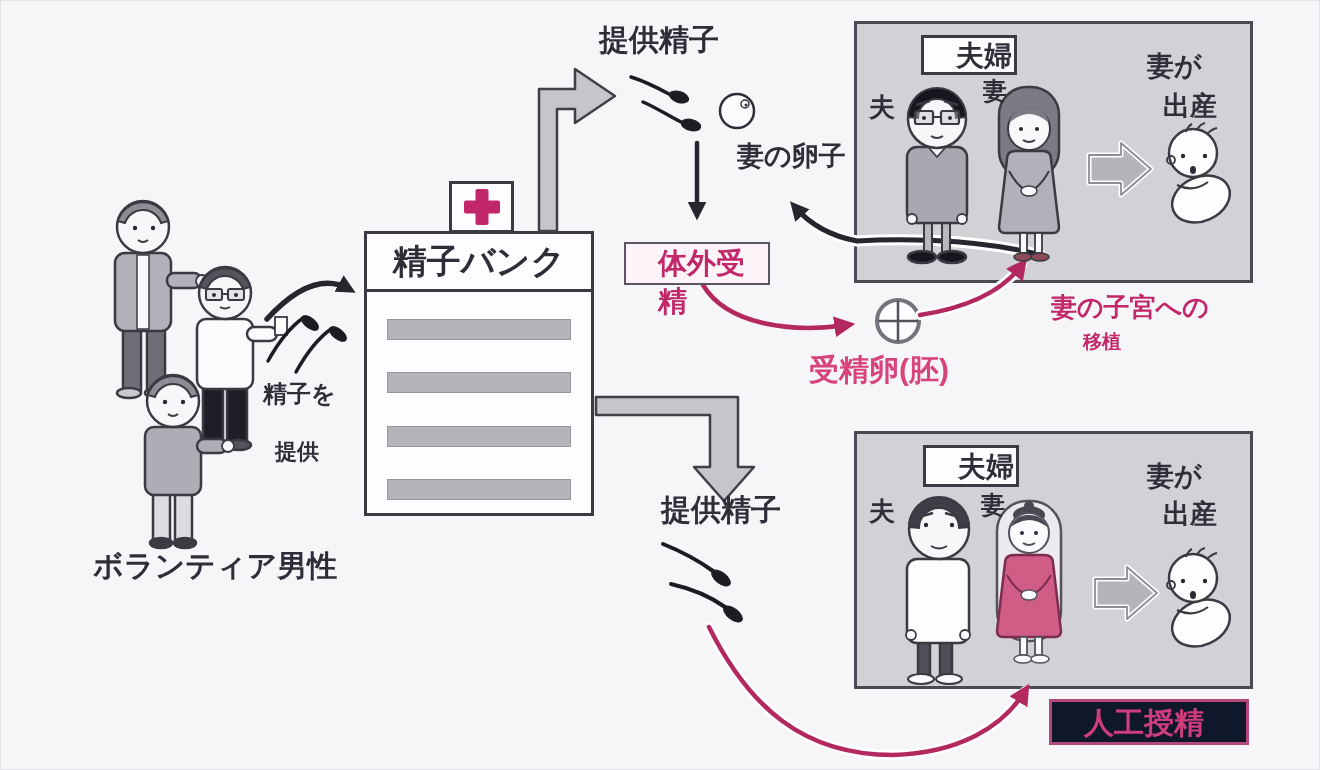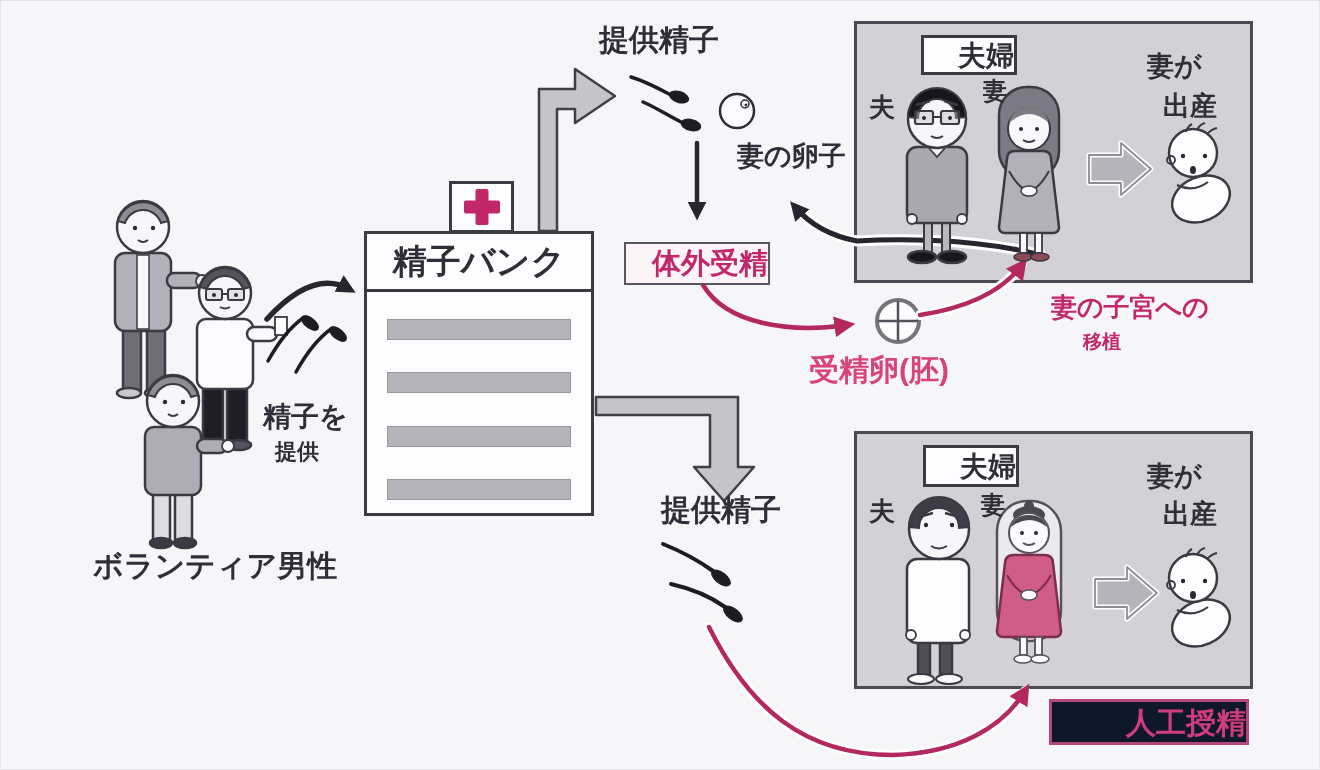--- a/index.html
+++ b/index.html
@@ -22,21 +22,21 @@
   #crosssign{position:absolute;left:448px;top:180px;width:65px;height:52px;background:#fdfcfe;
             border:3px solid var(--outline);box-sizing:border-box;z-index:1;}
   .cross-v,.cross-h{position:absolute;background:var(--magenta);border-radius:2px;}
   .cross-v{left:50%;top:50%;width:13px;height:36px;transform:translate(-50%,-50%);}
   .cross-h{left:50%;top:50%;width:36px;height:13px;transform:translate(-50%,-50%);}
   #art{position:absolute;left:0;top:0;z-index:2;}
   .lbl{position:absolute;z-index:3;color:var(--ink);font-weight:bold;white-space:nowrap;line-height:1.15;}
   .pink{color:var(--pinkText);}
   .mag{color:var(--magenta);}
   .whitebox{position:absolute;z-index:3;background:#fdfcfe;border:3px solid var(--outline);
-            box-sizing:border-box;text-align:right;color:var(--ink);font-weight:bold;}
+            box-sizing:border-box;text-align:left;color:var(--ink);font-weight:bold;padding-left:32px;}
   #ivf-box{left:623px;top:241px;width:146px;height:43px;line-height:38px;font-size:29px;
             background:#fdf4f8;border:2px solid #5a5560;color:var(--magenta);}
   #ai-box{left:1048px;top:698px;width:200px;height:46px;line-height:41px;font-size:30px;
             background:#0f172a;border:3px solid #b5487a;color:#cf3d7c;}
   #fufu-top{left:920px;top:34px;width:96px;height:40px;line-height:35px;font-size:28px;}
   #fufu-bottom{left:922px;top:444px;width:96px;height:42px;line-height:37px;font-size:28px;}
 </style>
 </head>
 <body>
 
@@ -264,21 +264,21 @@
       <path d="M1185,556 Q 1187,550 1191,548 M1196,554 Q 1199,548 1204,547 M1206,558 Q 1211,553 1216,552" stroke-width="2"></path>
       <circle cx="1182" cy="580" r="2.2" fill="#2a2a33" stroke="none"></circle>
       <circle cx="1204" cy="580" r="2.2" fill="#2a2a33" stroke="none"></circle>
       <circle cx="1170" cy="584" r="4" stroke-width="1.8"></circle>
       <ellipse cx="1192" cy="594" rx="3" ry="4" fill="#2a2a33" stroke="none"></ellipse>
       <path d="M1176,609 Q 1192,617 1207,606" stroke-width="2"></path>
     </g>
   </svg>
 
   <div class="lbl" style="left:92px;top:548px;font-size:30px;">ボランティア男性</div>
-  <div class="lbl" style="left:262px;top:400px;font-size:28px;">精子を</div>
+  <div class="lbl" style="left:262px;top:380px;font-size:24px;font-family:Liberation Serif, serif;">精子を</div>
   <div class="lbl" style="left:274px;top:438px;font-size:22px;">提供</div>
 
   <div class="lbl" style="left:598px;top:22px;font-size:30px;">提供精子</div>
   <div class="lbl" style="left:736px;top:140px;font-size:27px;">妻の卵子</div>
 
   <div id="ivf-box" class="whitebox">体外受精</div>
 
   <div class="lbl mag" style="left:1050px;top:292px;font-size:26px;">妻の子宮への</div>
   <div class="lbl pink" style="left:808px;top:352px;font-size:30px;">受精卵(胚)</div>
   <div class="lbl mag" style="left:1082px;top:330px;font-size:19px;">移植</div>

